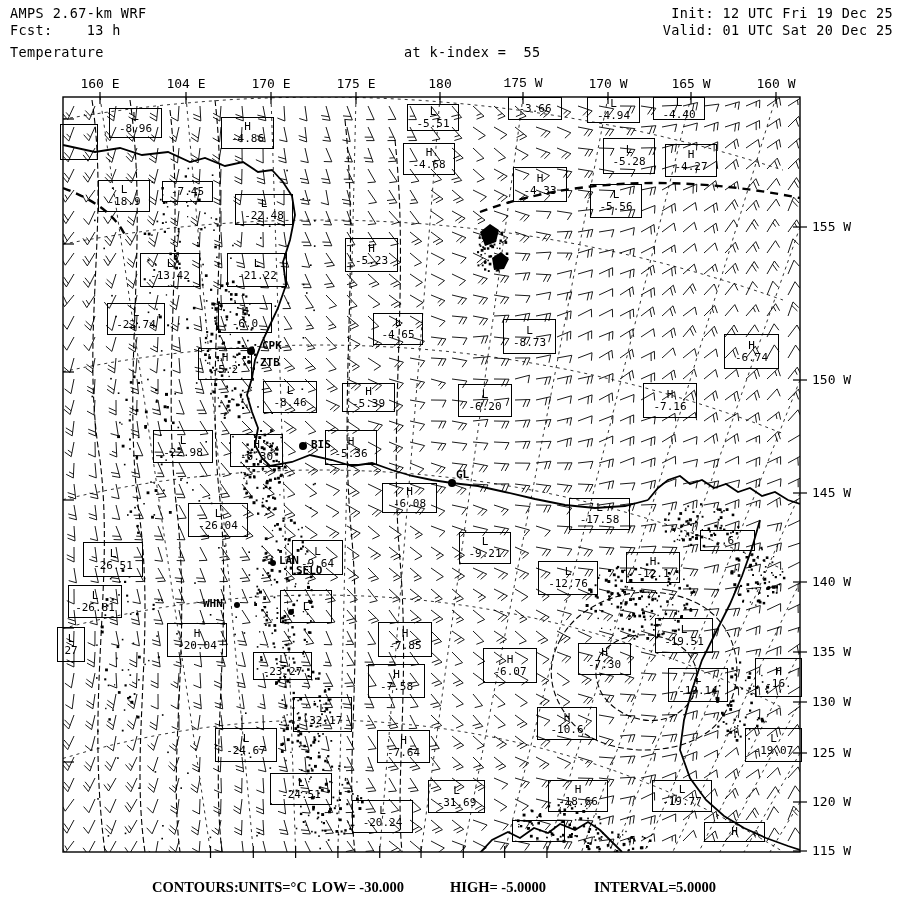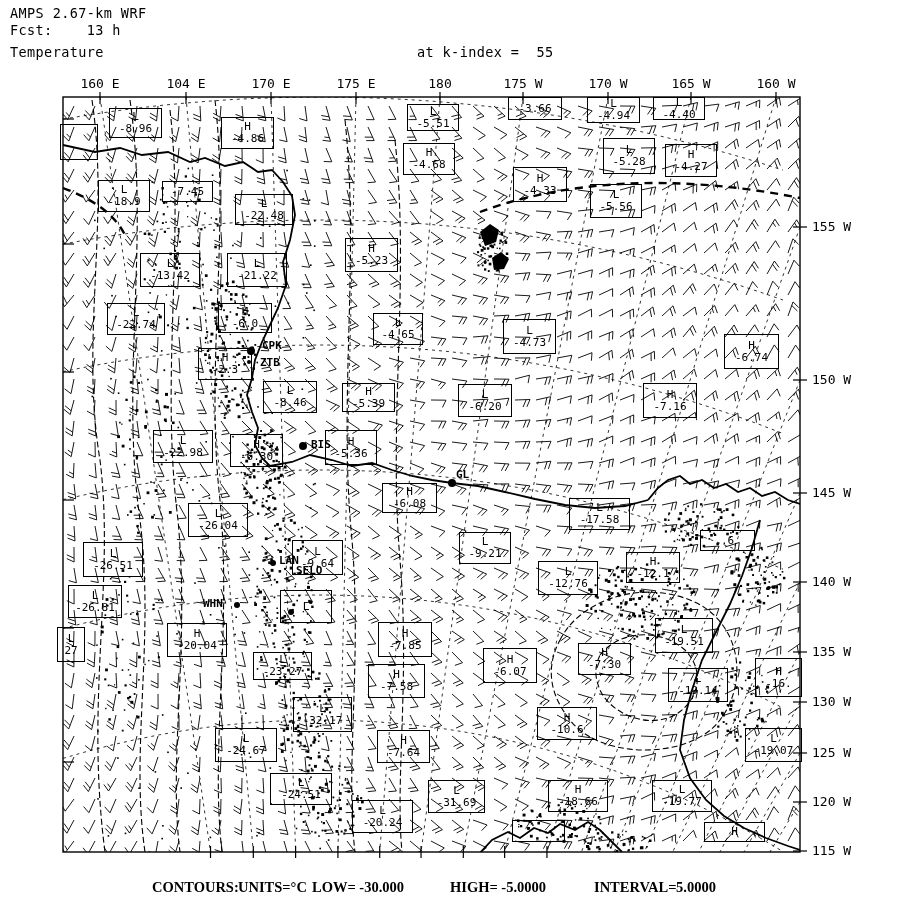--- a/index.html
+++ b/index.html
@@ -1486,29 +1486,31 @@
         <line x1="63" y1="372" x2="74" y2="372"></line>
         <line x1="63" y1="500" x2="74" y2="500"></line>
         <line x1="63" y1="628" x2="74" y2="628"></line>
         <line x1="63" y1="762" x2="74" y2="762"></line>
       </g>
   </svg>
 
   <div class="hdr" style="left:10px;top:5px">AMPS 2.67-km WRF</div>
   <div class="hdr" style="left:10px;top:22px">Fcst:    13 h</div>
   <div class="hdr" style="left:10px;top:44px">Temperature</div>
-  <div class="hdr" style="left:417px;top:44px">at k-index =  55</div>
+  <div class="hdr" style="left:404px;top:44px">at k-index =  55</div>
+  <div class="hdr" style="right:7px;top:5px">Init: 12 UTC Fri 19 Dec 25</div>
+  <div class="hdr" style="right:7px;top:22px">Valid: 01 UTC Sat 20 Dec 25</div>
 
   <div id="overlay">
       <div class="axis-top" style="left: 100px; top: 76px;">160 E</div>
       <div class="axis-top" style="left: 186px; top: 76px;">104 E</div>
       <div class="axis-top" style="left: 271px; top: 76px;">170 E</div>
       <div class="axis-top" style="left: 356px; top: 76px;">175 E</div>
       <div class="axis-top" style="left: 440px; top: 76px;">180</div>
-      <div class="axis-top" style="left: 523px; top: 76px;">175 W</div>
+      <div class="axis-top" style="left: 523px; top: 76px; font-family: Liberation Mono, monospace;">175 W</div>
       <div class="axis-top" style="left: 608px; top: 76px;">170 W</div>
       <div class="axis-top" style="left: 691px; top: 76px;">165 W</div>
       <div class="axis-top" style="left: 776px; top: 76px;">160 W</div>
       <div class="axis-right" style="left: 812px; top: 219px;">155 W</div>
       <div class="axis-right" style="left: 812px; top: 372px;">150 W</div>
       <div class="axis-right" style="left: 812px; top: 485px;">145 W</div>
       <div class="axis-right" style="left: 812px; top: 574px;">140 W</div>
       <div class="axis-right" style="left: 812px; top: 644px;">135 W</div>
       <div class="axis-right" style="left: 812px; top: 694px; text-align: center;">130 W</div>
       <div class="axis-right" style="left: 812px; top: 745px;">125 W</div>
@@ -1587,25 +1589,25 @@
       <div class="marker" style="left: 218px; top: 303px; width: 52px; height: 28px;">
         <span class="ltr">H</span>
         <span class="val">-6.0</span>
       </div>
       <div class="marker" style="left: 373px; top: 313px; width: 48px; height: 30px;">
         <span class="ltr">L</span>
         <span class="val">-4.65</span>
       </div>
       <div class="marker" style="left: 198px; top: 348px; width: 52px; height: 30px;">
         <span class="ltr">H</span>
-        <span class="val">-2.3</span>
+        <span class="val">-5.2</span>
       </div>
       <div class="marker" style="left: 503px; top: 319px; width: 51px; height: 33px;">
         <span class="ltr">L</span>
-        <span class="val">-4.73</span>
+        <span class="val">-8.73</span>
       </div>
       <div class="marker" style="left: 724px; top: 334px; width: 53px; height: 33px;">
         <span class="ltr">H</span>
         <span class="val">-6.74</span>
       </div>
       <div class="marker" style="left: 263px; top: 381px; width: 52px; height: 30px;">
         <span class="ltr">L</span>
         <span class="val">-8.46</span>
       </div>
       <div class="marker" style="left: 342px; top: 383px; width: 51px; height: 27px;">

